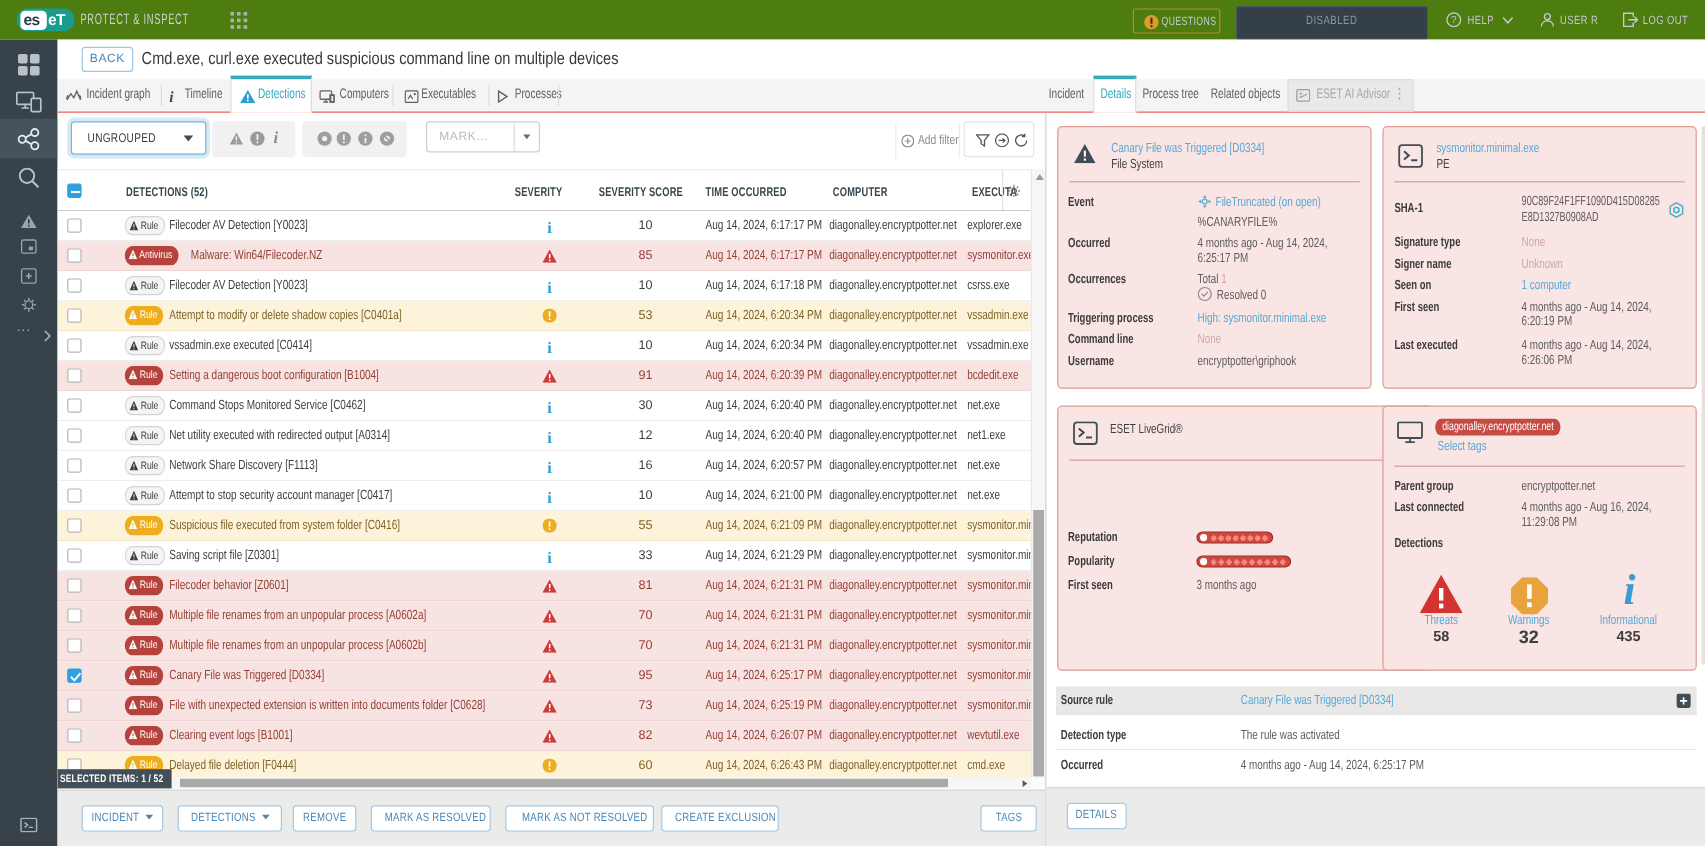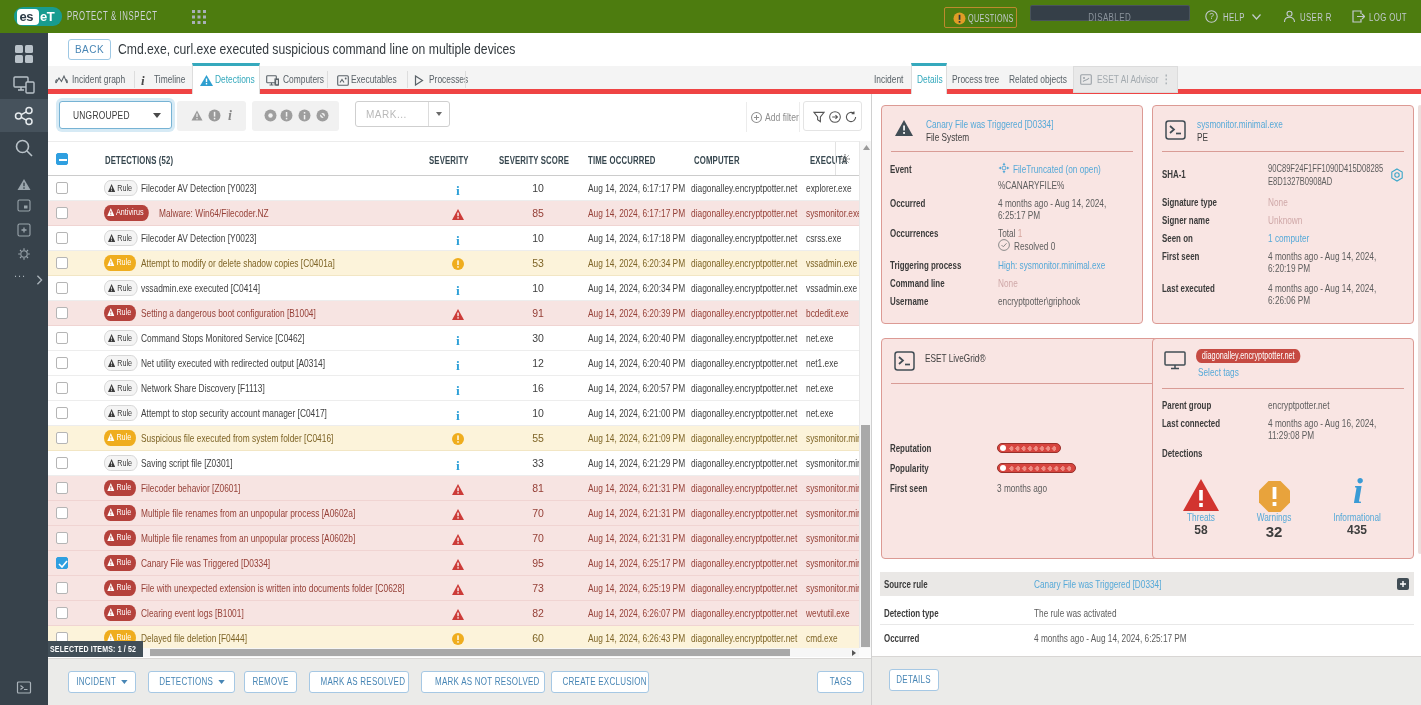--- a/index.html
+++ b/index.html
@@ -7,31 +7,31 @@
 .abs { position:absolute; }
 
 #topbar { position:absolute; left:0; top:0; width:1421px; height:33px; background:#4d7c0f; }
 #logo { position:absolute; left:14px; top:7px; width:48px; height:19px; background:#189c90; border-radius:9px; }
 #logo .inner { position:absolute; left:2.5px; top:1.5px; width:22px; height:16px; background:#fff; border-radius:4px; }
 #logo .es { position:absolute; left:5.5px; top:2px; font-size:13px; font-weight:bold; color:#2c3b47; letter-spacing:-0.5px; line-height:15px; }
 #logo .et { position:absolute; left:26px; top:2px; font-size:13px; font-weight:bold; color:#fff; letter-spacing:-0.5px; line-height:15px; }
 #prodname { position:absolute; left:67px; top:9px; font-size:12.5px; color:#cdd2d6; letter-spacing:1px; white-space:nowrap; transform:scaleX(0.62); transform-origin:0 0; }
 #topbar .tbtxt { color:#c3cad0; font-size:10px; letter-spacing:0.5px; white-space:nowrap; transform:scaleX(0.78); transform-origin:0 0; }
 #qbtn { position:absolute; left:944px; top:7px; width:73px; height:21px; border:1px solid #bd8a2e; border-radius:2px; }
-#disbtn { position:absolute; left:1030px; top:5px; width:160px; height:16px; background:#353f48; border:1px solid #49535b; border-radius:2px; text-align:center; line-height:23px; color:#8b949c; font-size:10px; letter-spacing:0.5px; }
+#disbtn { position:absolute; left:1030px; top:5px; width:160px; height:28px; background:#353f48; border:1px solid #49535b; border-radius:2px; text-align:center; line-height:23px; color:#8b949c; font-size:10px; letter-spacing:0.5px; }
 
 #sidebar { position:absolute; left:0; top:33px; width:48px; height:672px; background:#37424b; }
 #sidebar .active { position:absolute; left:0; top:66px; width:48px; height:33px; background:#46525c; }
 .sic { position:absolute; left:0; width:48px; text-align:center; }
 
 #titlebar { position:absolute; left:48px; top:33px; width:1373px; height:33px; background:#fff; }
 #backbtn { position:absolute; left:20px; top:6px; width:43px; height:21px; border:1px solid #9ec8e4; border-radius:3px; color:#4886b5; font-size:10px; text-align:center; line-height:20px; letter-spacing:0.5px; }
 #pagetitle { position:absolute; left:70px; top:8px; font-size:14.5px; color:#333a3f; white-space:nowrap; transform:scaleX(0.84); transform-origin:0 0; }
 
-#tabbar { position:absolute; left:48px; top:66px; width:1373px; height:28px; background:#f4f4f4; border-bottom:5px solid #ef4444; }
+#tabbar { position:absolute; left:48px; top:66px; width:1373px; height:28px; background:#f4f4f4; border-bottom:1px solid #ef4444; }
 .tab { position:absolute; top:0; height:27px; font-size:11.5px; color:#5a6268; line-height:27px; white-space:nowrap; transform:scaleX(0.73); transform-origin:0 50%; }
 .tabsep { position:absolute; top:5px; height:17px; width:1px; background:#ddd; }
 
 #leftpane { position:absolute; left:48px; top:94px; width:823px; height:611px; background:#fff; overflow:hidden; }
 
 .fgroup { position:absolute; top:7px; height:30px; background:#f1f1f1; border-radius:3px; }
 #ungrouped { position:absolute; left:11px; top:7px; width:113px; height:28px; background:#fff; border:1px solid #77b3d4; border-radius:3px; box-shadow:0 0 0 3px #d6eaf5; }
 #ungrouped .lbl { position:absolute; left:13px; top:7px; font-size:10.5px; color:#3c3c3c; letter-spacing:0.3px; transform:scaleX(0.8); transform-origin:0 0; white-space:nowrap; }
 #tagsdd { position:absolute; left:307px; top:7px; width:95px; height:26px; background:#fff; border:1px solid #cfcfcf; border-radius:3px; }
 #tagsdd .lbl { position:absolute; left:10px; top:7px; font-size:10px; color:#b9b9b9; letter-spacing:0.5px; }

